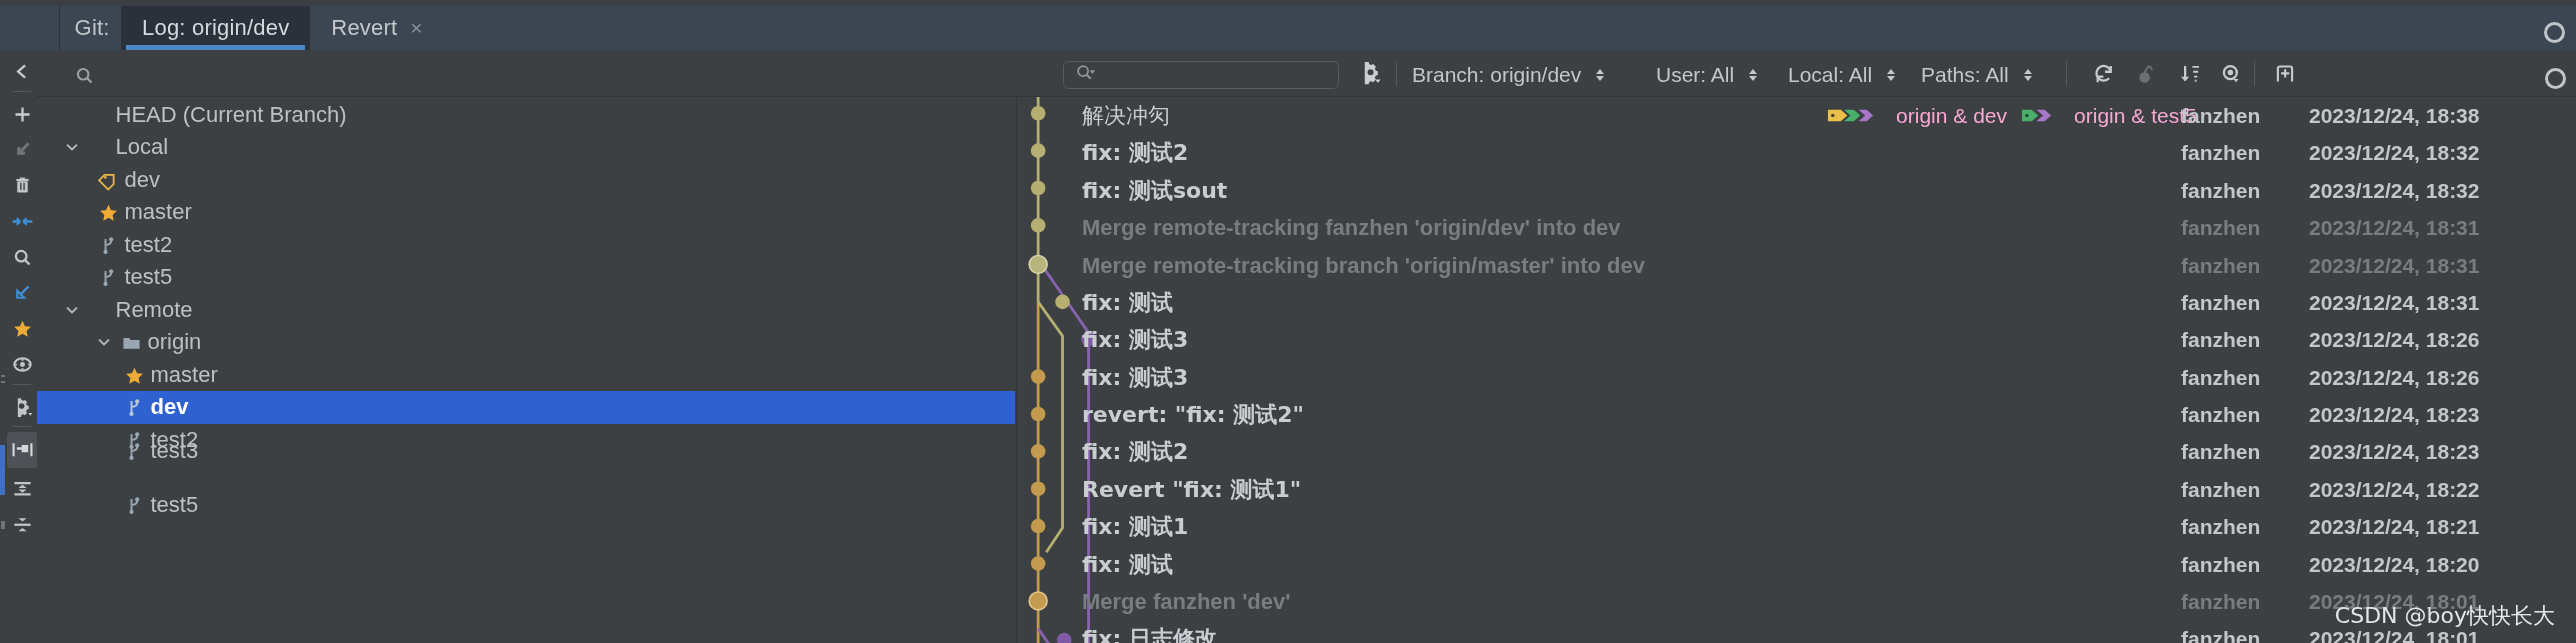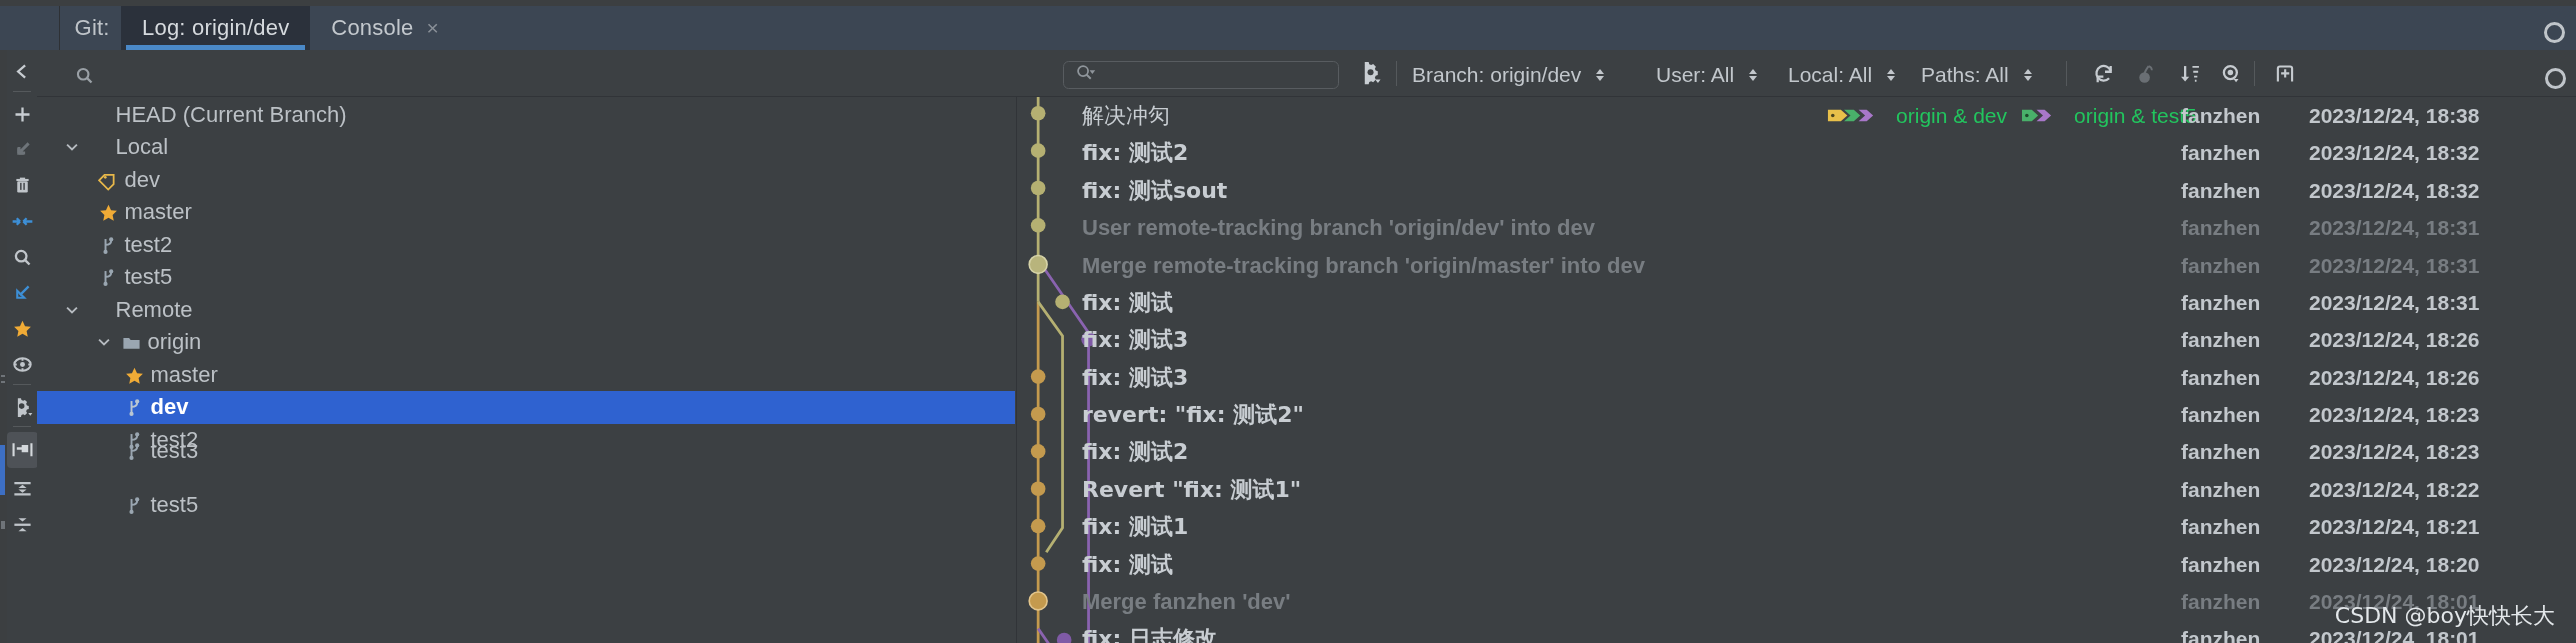--- a/index.html
+++ b/index.html
@@ -122,21 +122,21 @@
   .c-date {
     position:absolute; left:1292px; top:0; height:37px; display:flex; align-items:center;
     font-size:21px; font-weight:bold; color:#c2c7cc; white-space:nowrap;
   }
   .c-row.dim .c-author, .c-row.dim .c-date { color:#787d82; }
   .refs {
     position:absolute; top:0; height:37px; display:flex; align-items:center; gap:0;
     font-size:21px; color:#aeb3b8; white-space:nowrap;
   }
   .ref-chip { display:flex; align-items:center; gap:8.1px; margin-right:13px; }
-  .ref-text { color:#22c55e; }
+  .ref-text { color:#f9a8d4; }
 
   .graph-svg { position:absolute; left:0; top:0; }
 
   
   .rail-scroll-blue { position:absolute; left:0px; top:395px; width:4.9px; height:50px; background:#3d6fc4; }
   .rail-ticks { position:absolute; left:0.8px; width:4.1px; height:2.4px; background:#6f7479; }
 
   .watermark {
     position:absolute; right:21px; bottom:13px;
     font-size:22px; color:#e3e7ea; white-space:nowrap;
@@ -150,21 +150,21 @@
 
   <div class="top-strip"></div>
 
   <div class="tabbar">
     <div class="tabbar-left-pad"></div>
     <div class="git-label">Git:</div>
     <div class="tab active">
       <span>Log: origin/dev</span>
     </div>
     <div class="tab">
-      <span>Console</span>
+      <span>Revert</span>
       <span class="close-x">×</span>
     </div>
     <div class="tabbar-right"></div>
     <div class="tab-right-circle"></div>
   </div>
 
   <div class="rail">
     <div class="rail-inner"></div>
 
     <div class="rail-scroll-blue"></div>
@@ -591,21 +591,21 @@
       <div class="c-date">2023/12/24, 18:32</div>
     </div>
 
     <div class="c-row" style="top:75px">
       <div class="c-subject cjk">fix: 测试sout</div>
       <div class="c-author">fanzhen</div>
       <div class="c-date">2023/12/24, 18:32</div>
     </div>
 
     <div class="c-row dim" style="top:112px">
-      <div class="c-subject dim">User remote-tracking branch 'origin/dev' into dev</div>
+      <div class="c-subject dim">Merge remote-tracking fanzhen 'origin/dev' into dev</div>
       <div class="c-author">fanzhen</div>
       <div class="c-date">2023/12/24, 18:31</div>
     </div>
 
     <div class="c-row dim" style="top:150px">
       <div class="c-subject dim">Merge remote-tracking branch 'origin/master' into dev</div>
       <div class="c-author">fanzhen</div>
       <div class="c-date">2023/12/24, 18:31</div>
     </div>
 

